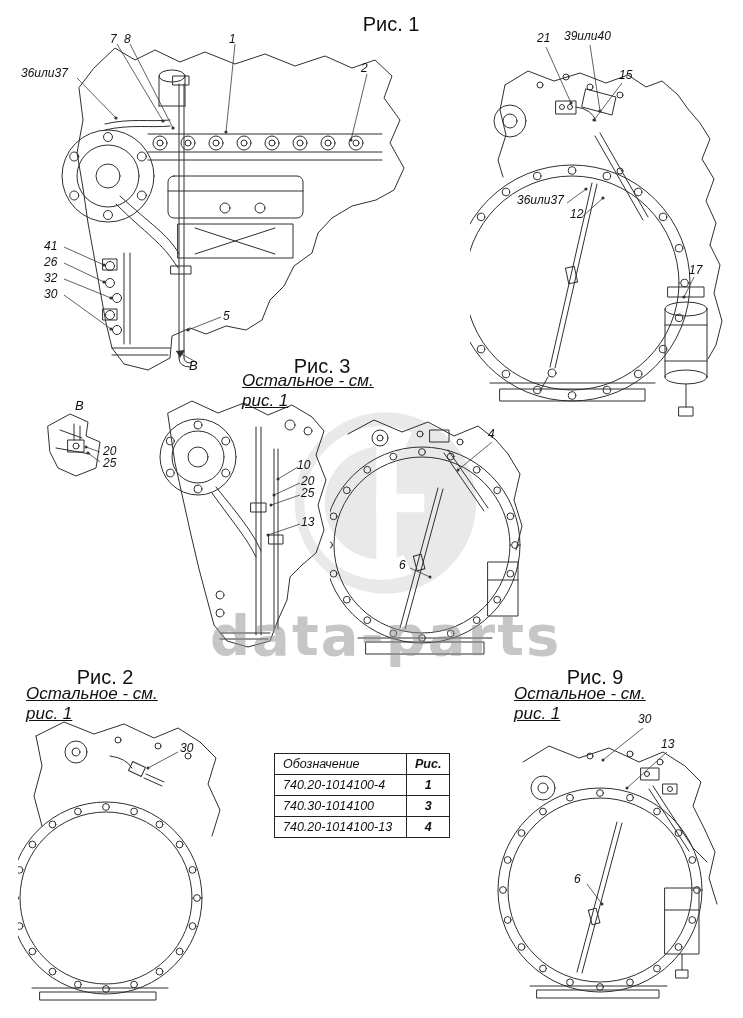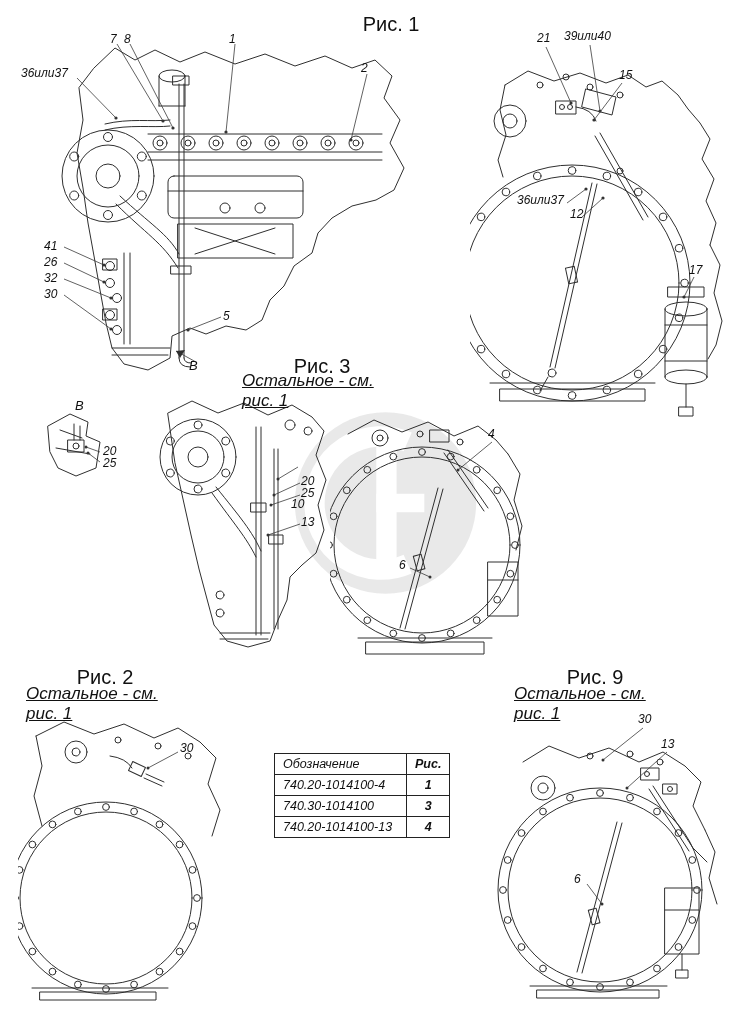--- a/index.html
+++ b/index.html
@@ -35,20 +35,21 @@
 <body>
 
 <div class="page">
 
   <svg class="watermark-circle" viewBox="0 0 100 110">
     <circle cx="50" cy="55" r="49" fill="#cfcfcf"></circle>
     <path d="M62,22 A36,36 0 1 0 62,88" stroke="#ffffff" stroke-width="11" fill="none"></path>
     <rect x="45" y="20" width="11" height="70" fill="#ffffff"></rect>
     <rect x="45" y="50" width="26" height="10" fill="#ffffff"></rect>
   </svg>
+  <div class="watermark-text">data-parts</div>
 
   <div class="fig-title" style="left:346px; top:13px; width:90px;">Рис. 1</div>
 
   <div class="figure" style="left:20px; top:28px; width:420px; height:350px;">
     <svg viewBox="0 0 420 350">
       <path class="ln" d="M74,40 L95,20 L115,32 L135,22 L160,34 L185,24 L215,36 L245,26 L275,38 L305,28 L332,40 L355,32 L372,48 L364,70 L380,92 L370,115 L384,140 L374,162 L356,172 L332,178 L312,190 L298,205 L292,225 L274,238 L264,258 L250,272 L242,292 L226,302 L206,298 L186,306 L170,300 L152,308 L150,330 L128,342 L104,336 L92,320 L86,295 L80,262 L74,228 L68,195 L63,160 L57,125 L63,92 L59,60 Z"></path>
       <ellipse class="ln" cx="152" cy="48" rx="13" ry="6"></ellipse>
       <path class="ln" d="M139,48 L139,78 M165,48 L165,78 M139,78 L165,78"></path>
       <path class="ln" d="M128,106 H362 M128,124 H362 M128,132 H362"></path>
       <circle class="ln" cx="140" cy="115" r="7"></circle>
@@ -265,21 +266,21 @@
         <path class="leader" d="M158,82 L138,94"></path>
           <circle class="dot" cx="138" cy="94" r="1.5"></circle>
         <path class="leader" d="M160,98 L134,110"></path>
           <circle class="dot" cx="134" cy="110" r="1.5"></circle>
         <path class="leader" d="M160,110 L131,120"></path>
           <circle class="dot" cx="131" cy="120" r="1.5"></circle>
         <path class="leader" d="M160,139 L128,150"></path>
           <circle class="dot" cx="128" cy="150" r="1.5"></circle>
       </g>
     </svg>
-    <span class="callout" style="left:151px; top:73px;margin-top:39px;">10</span>
+    <span class="callout" style="left:157px; top:73px;">10</span>
     <span class="callout" style="left:161px; top:89px;">20</span>
     <span class="callout" style="left:161px; top:101px;">25</span>
     <span class="callout" style="left:161px; top:130px;">13</span>
   </div>
 
   <div class="figure" style="left:330px; top:390px; width:200px; height:275px;">
     <svg viewBox="0 0 200 275">
       <path class="ln" d="M18,44 L44,30 L72,42 L98,32 L124,46 L148,36 L166,50 L178,64"></path>
       <circle class="ln" cx="50" cy="48" r="8"></circle>
         <circle class="ln" cx="50" cy="48" r="3"></circle>

